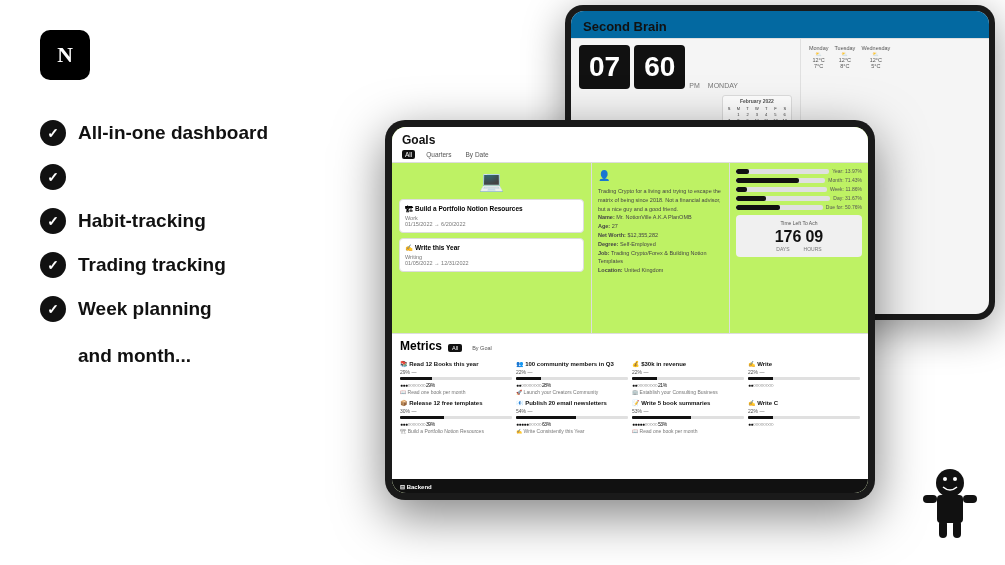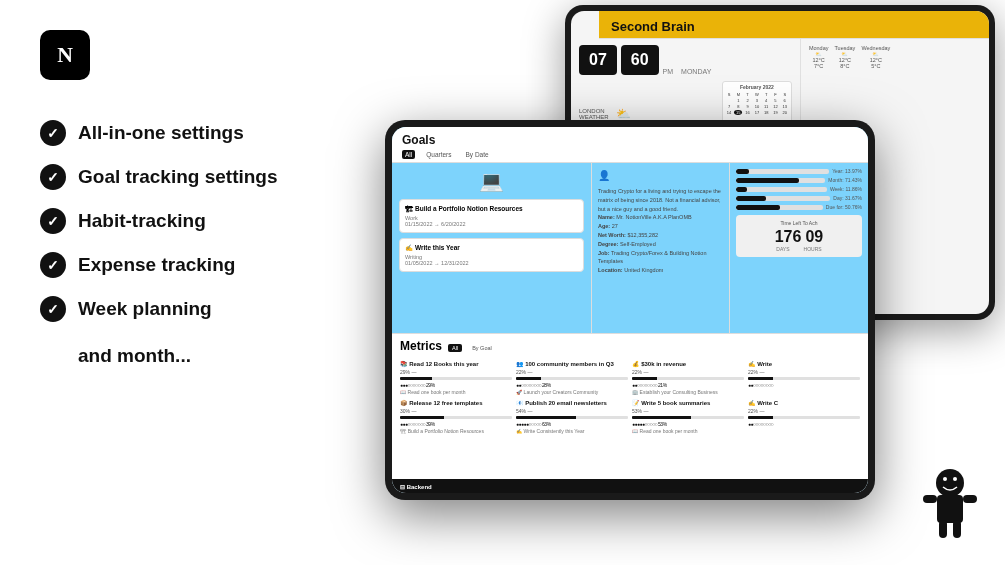--- a/index.html
+++ b/index.html
@@ -123,32 +123,31 @@
       background: #1a1a1a;
       border-radius: 20px;
       padding: 7px;
       box-shadow: 0 15px 50px rgba(0,0,0,0.5);
       z-index: 2;
     }
 
     .tablet-front-inner {
       width: 100%;
       height: 100%;
-      background: #7dd3fc;
+      background: #bef264;
       border-radius: 14px;
       overflow: hidden;
       position: relative;
     }
 
     
     .sb-header {
-      background: #eab308;
+      background: #0369a1;
       padding: 8px 12px 4px;
       border-bottom: 1px solid #e0e0e0;
-      margin-left: 28px;
     }
 
     .sb-title {
       font-size: 13px;
       font-weight: 700;
       color: #111;
     }
 
     .sb-content {
       display: flex;
@@ -168,21 +167,21 @@
 
     .clock-row {
       display: flex;
       gap: 4px;
       margin-bottom: 6px;
     }
 
     .clock-box {
       background: #111;
       color: #fff;
-      font-size: 16px;
+      font-size: 28px;
       font-weight: 900;
       padding: 6px 10px;
       border-radius: 4px;
       min-width: 36px;
       text-align: center;
     }
 
     .pm-label {
       font-size: 7px;
       color: #777;
@@ -526,33 +525,32 @@
   <div class="notion-logo">
     <svg viewBox="0 0 100 100" fill="none" xmlns="http://www.w3.org/2000/svg">
       <rect width="100" height="100" rx="18" fill="#000"></rect>
       <text x="50" y="72" font-size="68" text-anchor="middle" fill="white" font-weight="900" font-family="serif">N</text>
     </svg>
   </div>
 
   <ul class="features-list">
     <li>
       <div class="check-icon"></div>
-      <span>All-in-one settings</span>
+      <span>All-in-one dashboard</span>
     </li>
     <li>
       <div class="check-icon"></div>
-      <span>Goal tracking settings</span>
     </li>
     <li>
       <div class="check-icon"></div>
       <span>Habit-tracking</span>
     </li>
     <li>
       <div class="check-icon"></div>
-      <span>Expense tracking</span>
+      <span>Trading tracking</span>
     </li>
     <li>
       <div class="check-icon"></div>
       <span>Week planning</span>
     </li>
   </ul>
   <div class="and-more">and month...</div>
 </div>
 
 <div class="right-panel">

